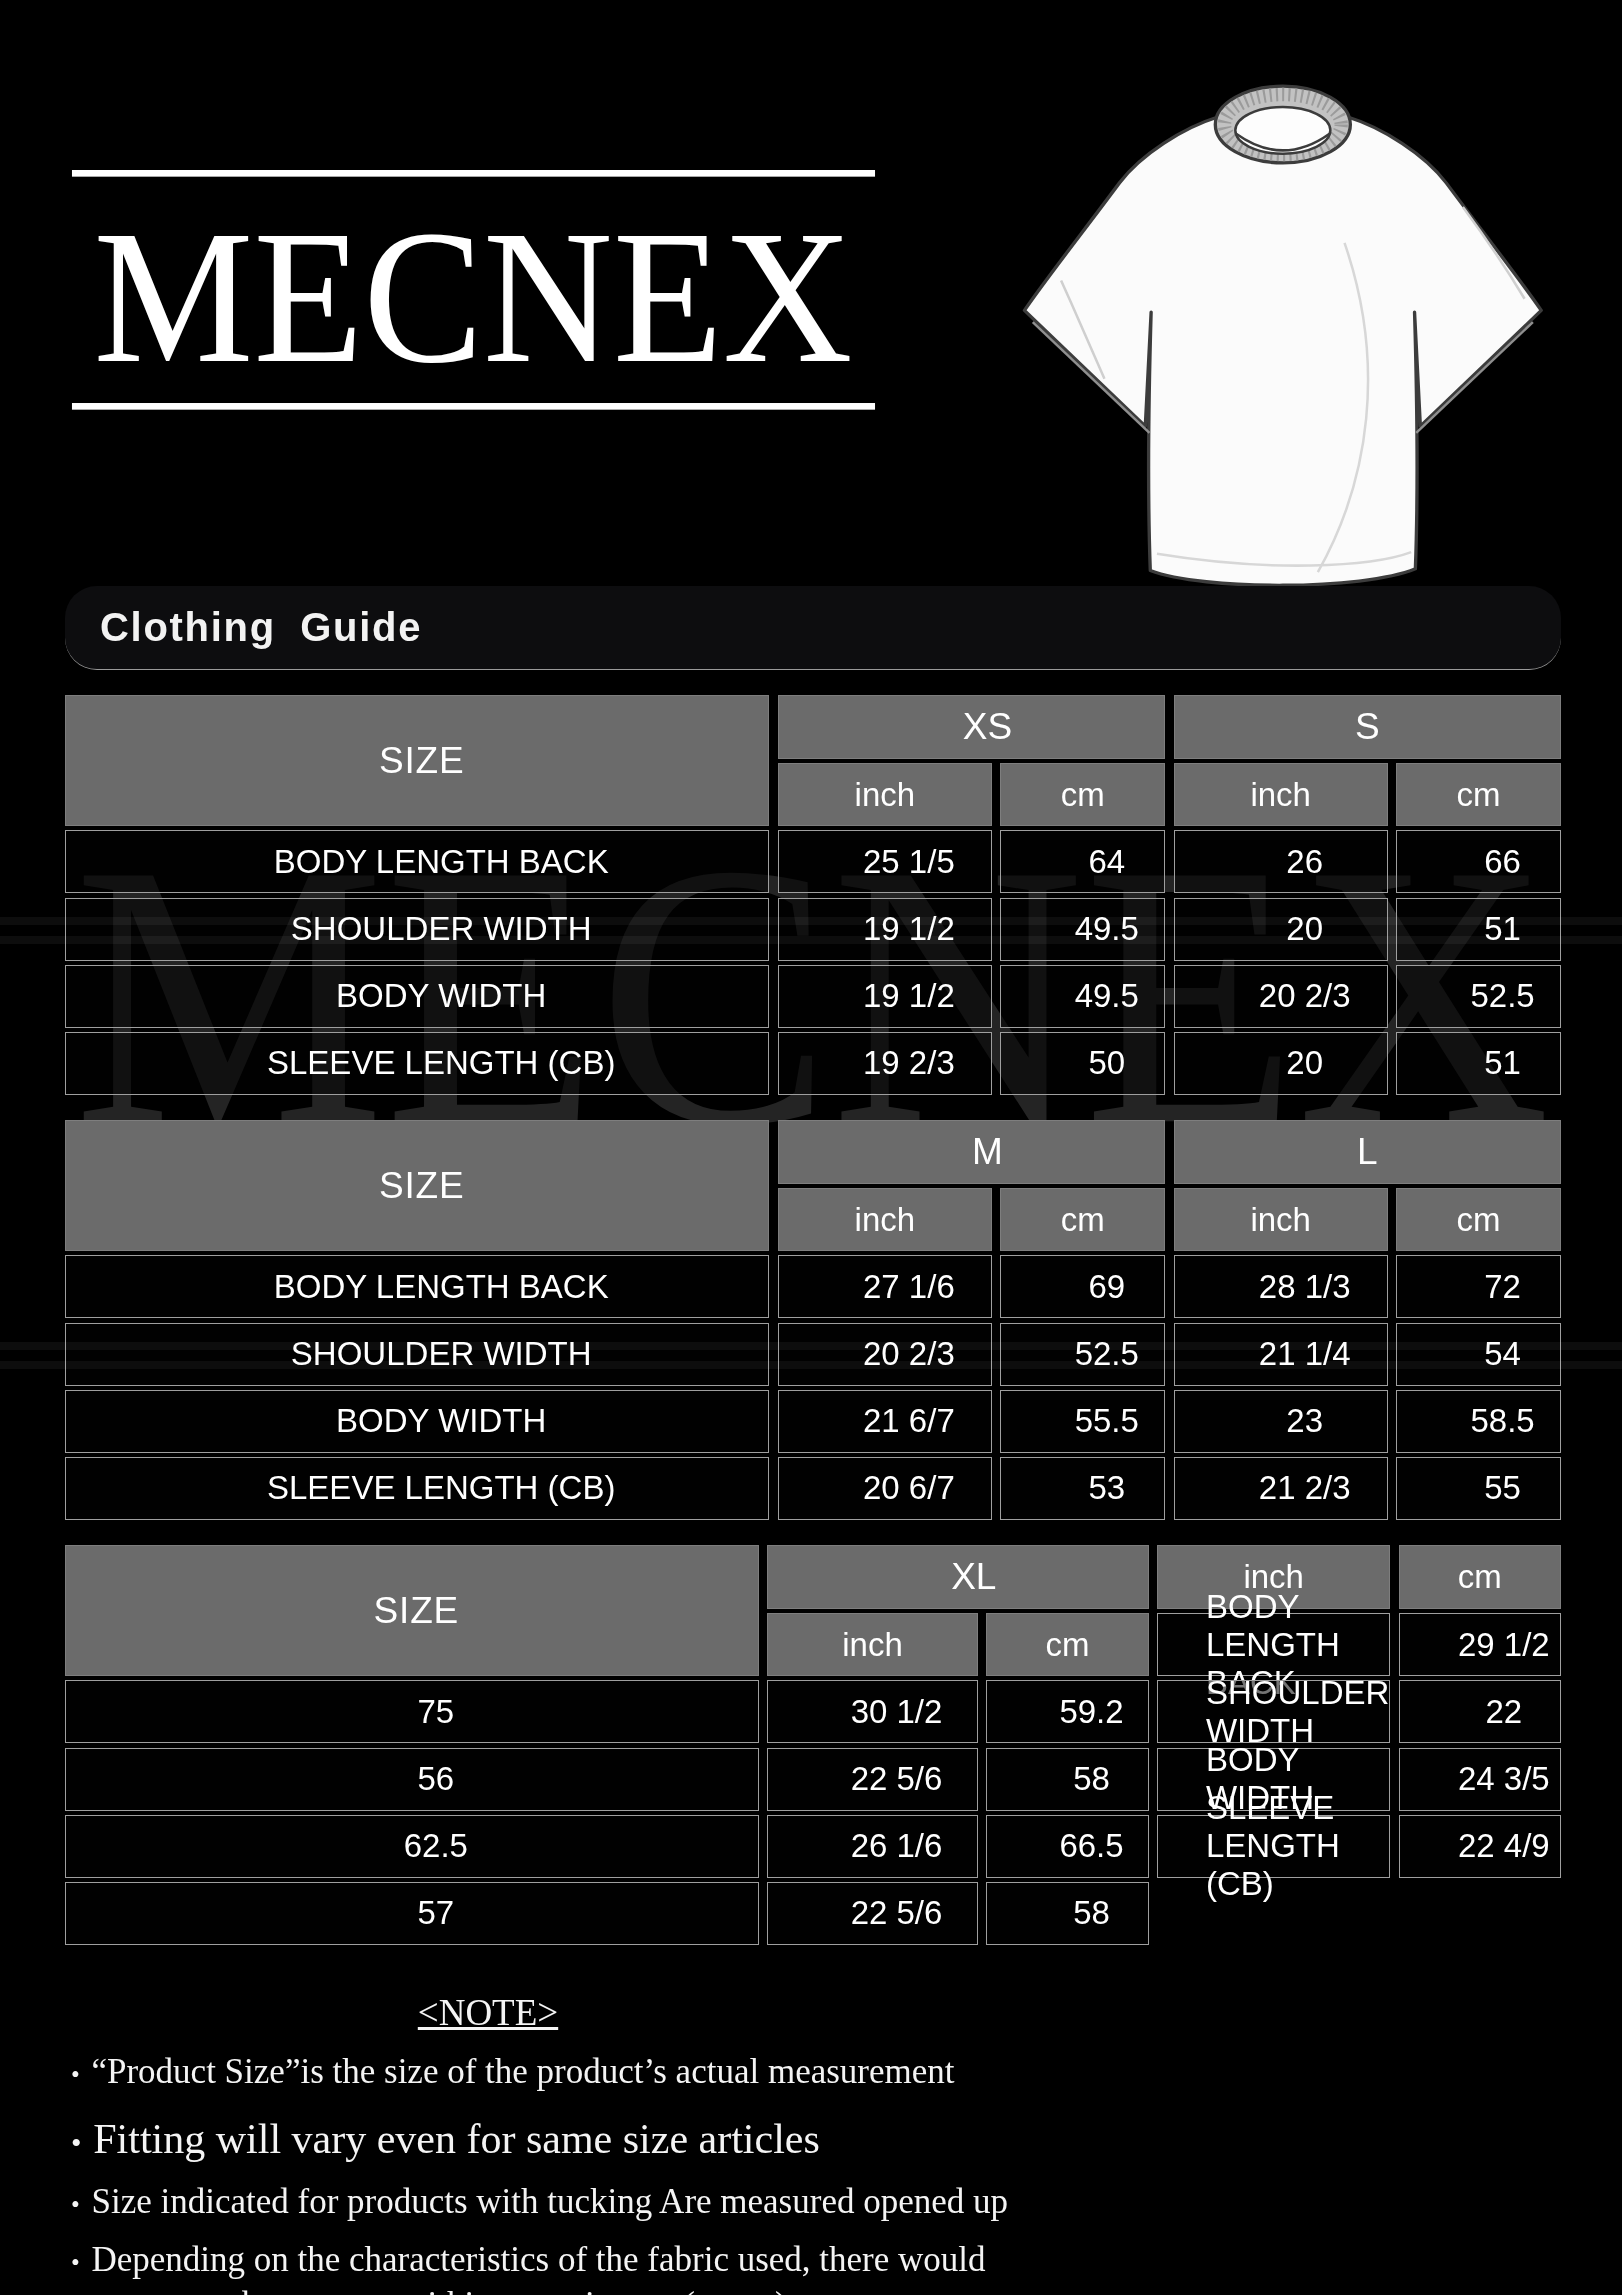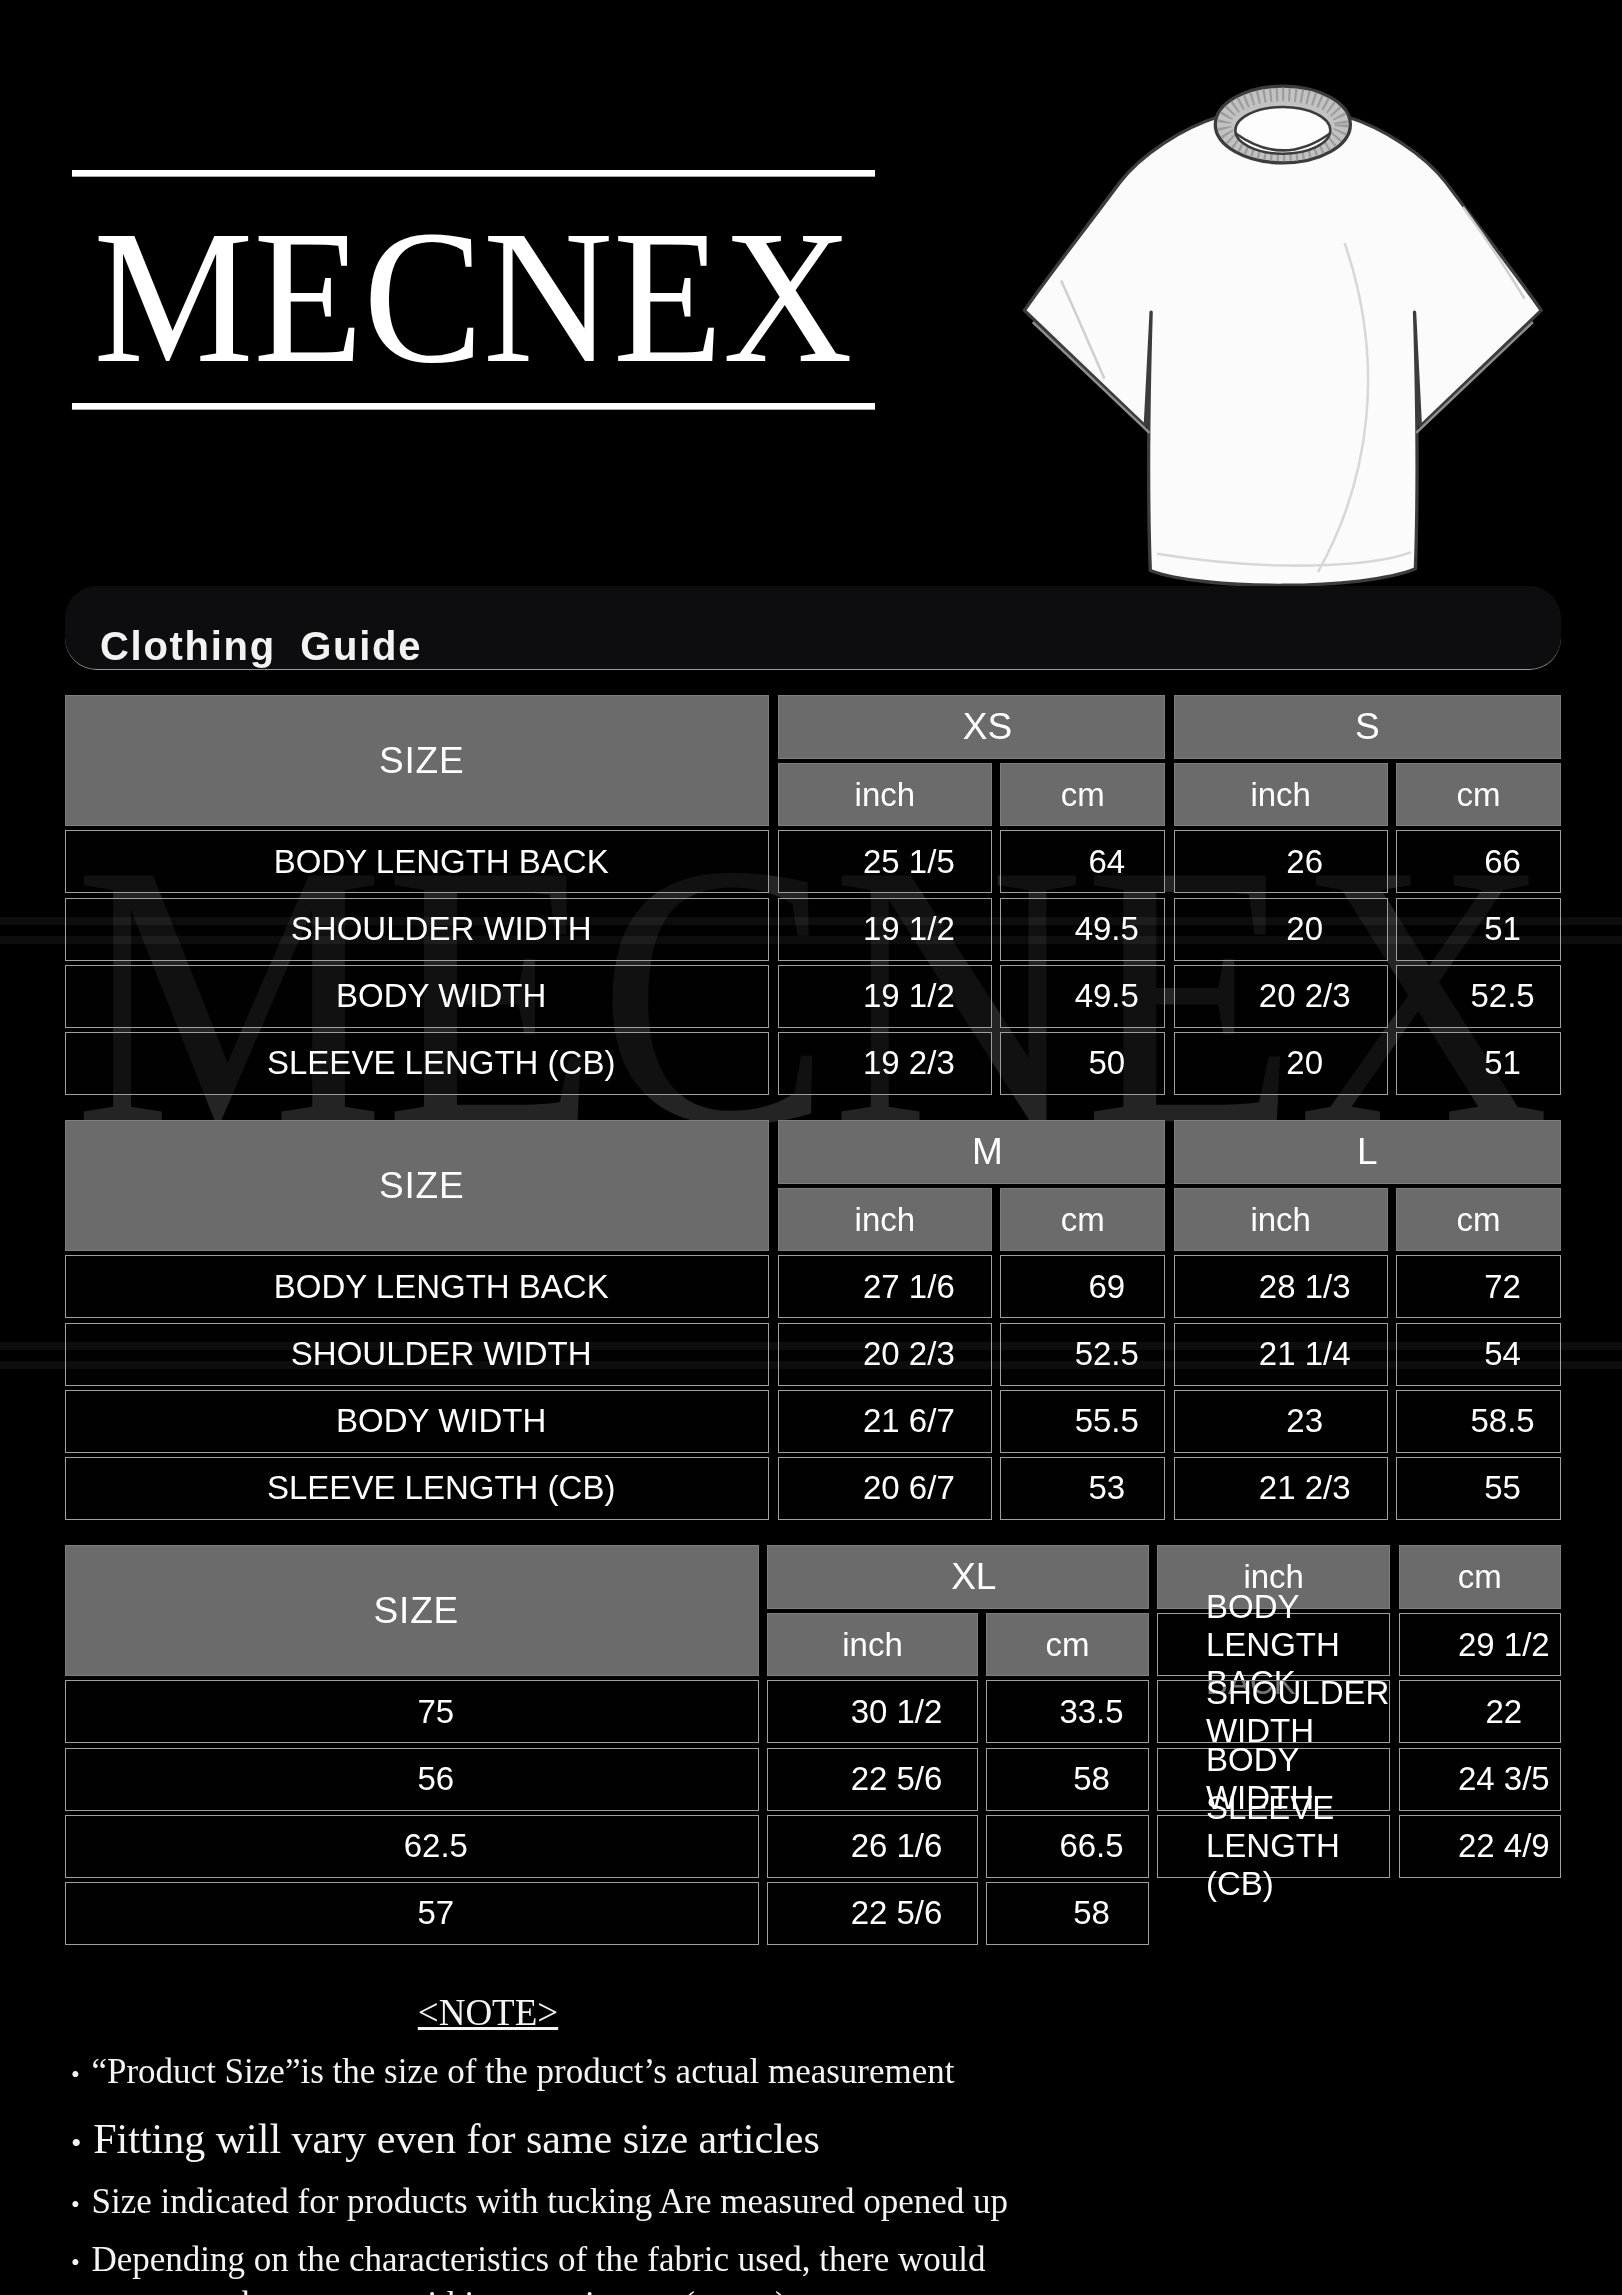--- a/index.html
+++ b/index.html
@@ -15,21 +15,21 @@
   
   .tee-svg { position:absolute; left:986px; top:47px; }
 
   
   .watermark-svg { position:absolute; left:67px; top:746px; z-index:0; }
 
   
   .guide-strip {
     position:absolute; left:65px; top:586px; width:1496px; height:83px;
     background:#0d0d0f; border-bottom:1.7px solid #9a9a9a;
-    display:flex; align-items:flex-end; z-index:2;border-radius:32px;
+    display:flex; align-items:center; z-index:2;border-radius:32px;
   }
   .guide-title {
     padding-left:35px; font-size:40px; font-weight:bold;
     letter-spacing:1.7px; word-spacing:11.7px; color:#f2f2f2;
   }
 
   
   .size-table {
     position:absolute; left:65px; width:1496px; z-index:2;
     display:grid;
@@ -193,21 +193,21 @@
     <div class="cell head size-name sn1">XL</div>
     <div class="cell head unit">inch</div>
     <div class="cell head unit">cm</div>
     <div class="cell head unit">inch</div>
     <div class="cell head unit">cm</div>
 
     <div class="cell data label">BODY LENGTH BACK</div>
     <div class="cell data">29 1/2</div>
     <div class="cell data">75</div>
     <div class="cell data">30 1/2</div>
-    <div class="cell data">33.5</div>
+    <div class="cell data">59.2</div>
 
     <div class="cell data label">SHOULDER WIDTH</div>
     <div class="cell data">22</div>
     <div class="cell data">56</div>
     <div class="cell data">22 5/6</div>
     <div class="cell data">58</div>
 
     <div class="cell data label">BODY WIDTH</div>
     <div class="cell data">24 3/5</div>
     <div class="cell data">62.5</div>

